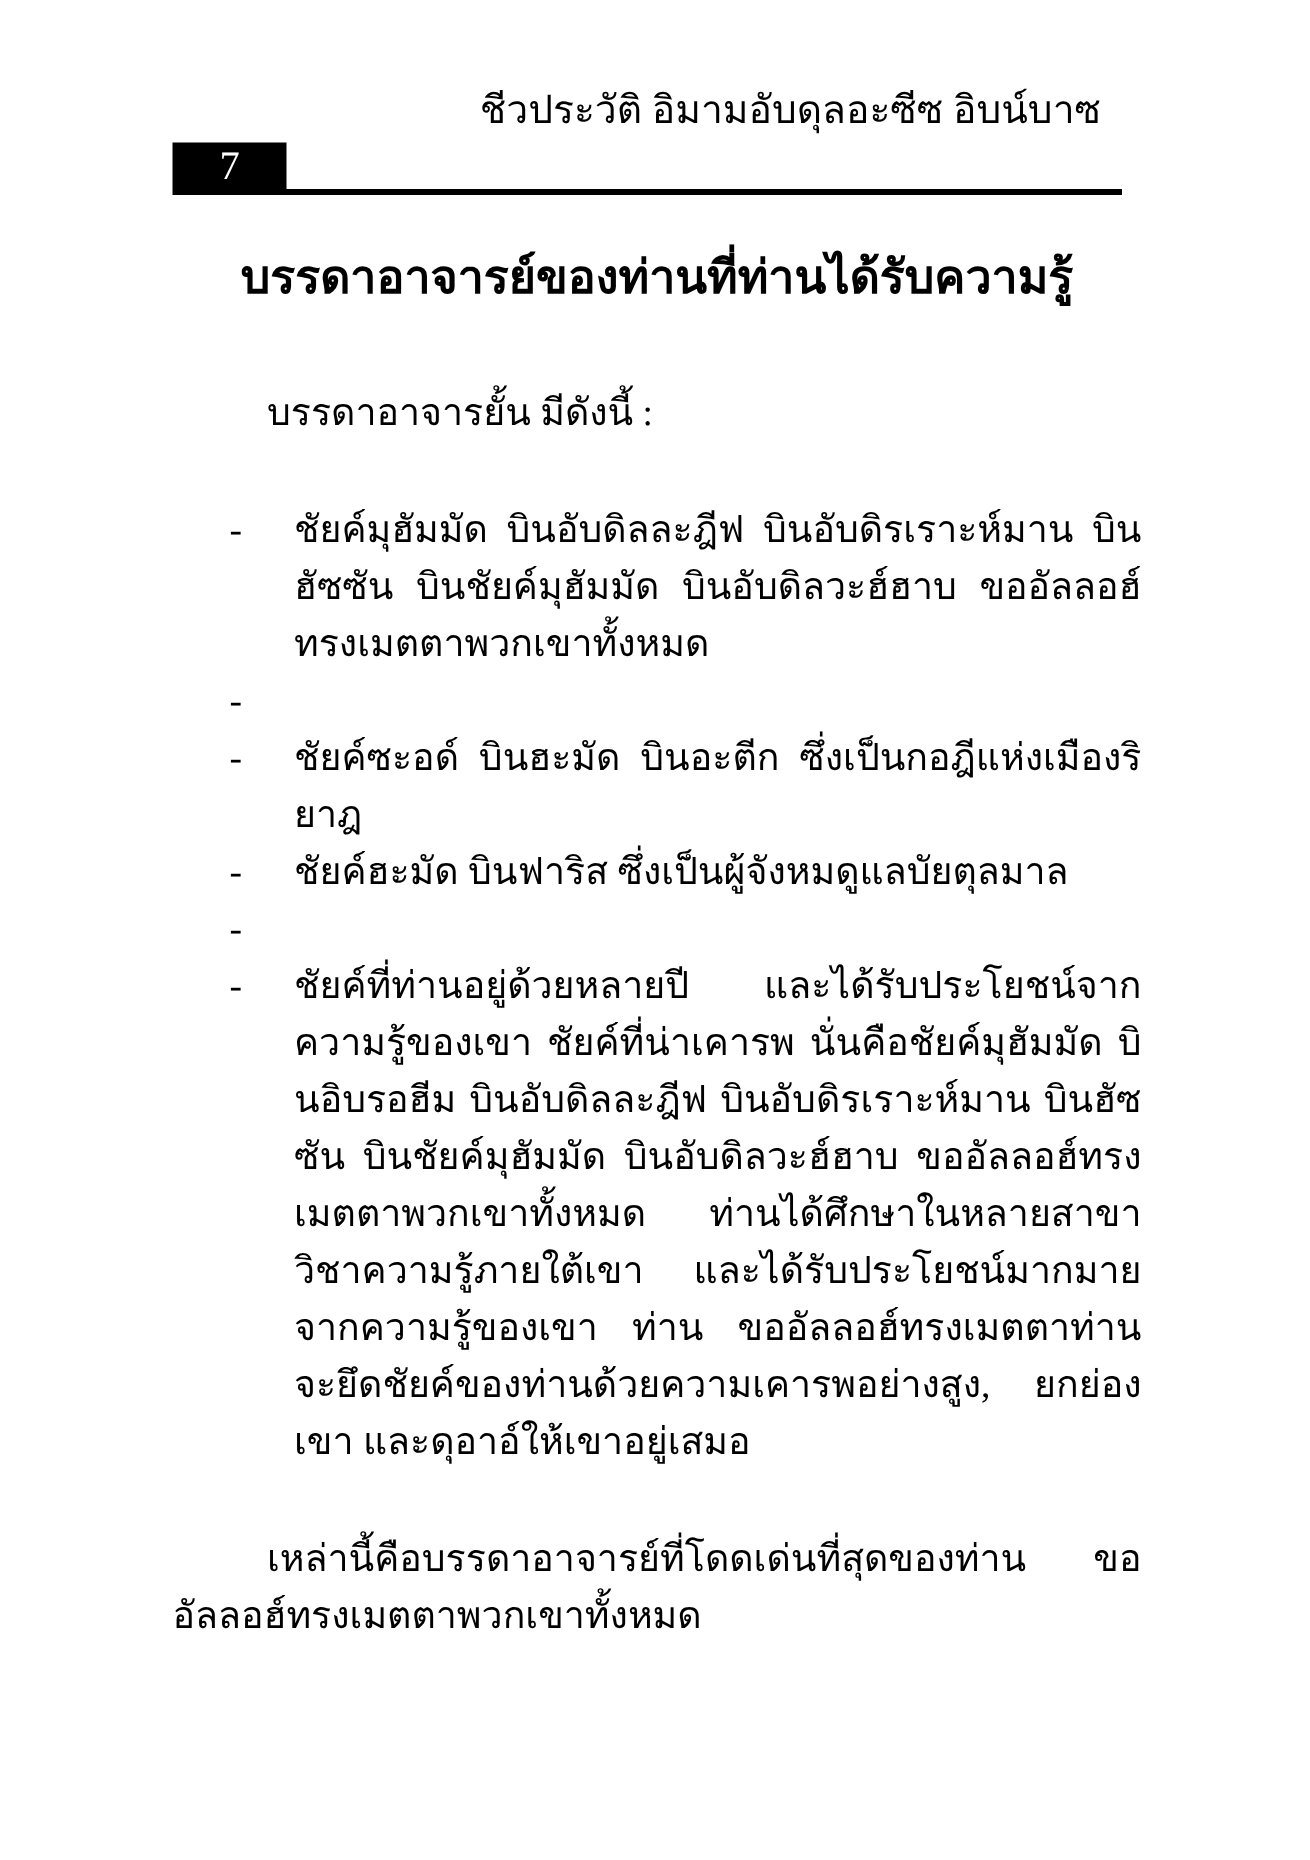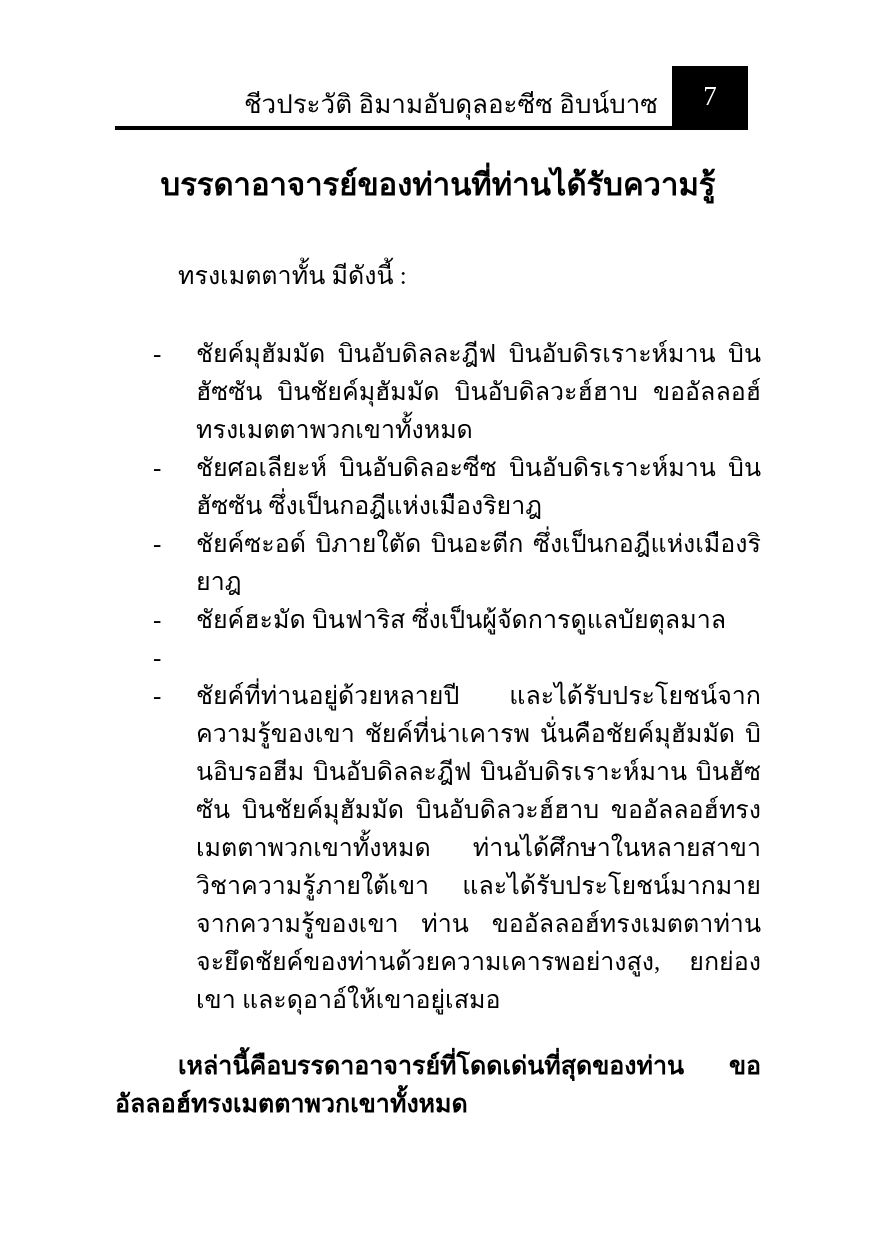--- a/index.html
+++ b/index.html
@@ -22,20 +22,21 @@
   .page-header{
     position:absolute;
     left:115px;
     top:66px;
     width:633px;
     height:60px;
     border-bottom:4px solid var(--ink);
     display:flex;
     justify-content:flex-end;
     align-items:stretch;
+    flex-direction:column;
   }
   .running-title{
     align-self:flex-end;
     font-size:26px;
     line-height:1;
     padding:0 14px 8px 0;
     white-space:nowrap;
   }
   .page-number-box{
     width:76px;
@@ -81,62 +82,60 @@
   ul.teacher-list .marker{
     flex:0 0 81px;
     box-sizing:border-box;
     padding-left:38px;
   }
   ul.teacher-list .item-text{
     flex:1 1 auto;
     text-align:justify;
   }
   p.closing{
-    margin:28px 0 0 0;
+    margin:40px 0 0 0;
     font-size:25px;
     line-height:38px;
     text-indent:63px;
     text-align:justify;
-    font-weight:bold;
   }
 </style>
 </head>
 <body>
 
 <div class="page">
 
   <header class="page-header">
     <span class="running-title">ชีวประวัติ อิมามอับดุลอะซีซ อิบน์บาซ</span>
     <span class="page-number-box">
       <span>7</span>
     </span>
   </header>
 
   <main class="content">
 
     <h1 class="section-heading">บรรดาอาจารย์ของท่านที่ท่านได้รับความรู้</h1>
 
-    <p class="intro">ทรงเมตตาทั้น มีดังนี้ :</p>
+    <p class="intro">บรรดาอาจารยั้น มีดังนี้ :</p>
 
     <ul class="teacher-list">
         <li>
     <span class="marker">-</span>
     <span class="item-text">ชัยค์มุฮัมมัด บินอับดิลละฎีฟ บินอับดิรเราะห์มาน บินฮัซซัน บินชัยค์มุฮัมมัด บินอับดิลวะฮ์ฮาบ ขออัลลอฮ์ทรงเมตตาพวกเขาทั้งหมด</span>
   </li>
         <li>
     <span class="marker">-</span>
-    <span class="item-text">ชัยศอเลียะห์ บินอับดิลอะซีซ บินอับดิรเราะห์มาน บินฮัซซัน ซึ่งเป็นกอฎีแห่งเมืองริยาฎ</span>
   </li>
         <li>
     <span class="marker">-</span>
-    <span class="item-text">ชัยค์ซะอด์ บิภายใตัด บินอะตีก ซึ่งเป็นกอฎีแห่งเมืองริยาฎ</span>
+    <span class="item-text">ชัยค์ซะอด์ บินฮะมัด บินอะตีก ซึ่งเป็นกอฎีแห่งเมืองริยาฎ</span>
   </li>
         <li>
     <span class="marker">-</span>
-    <span class="item-text">ชัยค์ฮะมัด บินฟาริส ซึ่งเป็นผู้จัดการดูแลบัยตุลมาล</span>
+    <span class="item-text">ชัยค์ฮะมัด บินฟาริส ซึ่งเป็นผู้จังหมดูแลบัยตุลมาล</span>
   </li>
         <li>
     <span class="marker">-</span>
   </li>
         <li>
     <span class="marker">-</span>
     <span class="item-text">ชัยค์ที่ท่านอยู่ด้วยหลายปี และได้รับประโยชน์จากความรู้ของเขา ชัยค์ที่น่าเคารพ นั่นคือชัยค์มุฮัมมัด บินอิบรอฮีม บินอับดิลละฎีฟ บินอับดิรเราะห์มาน บินฮัซซัน บินชัยค์มุฮัมมัด บินอับดิลวะฮ์ฮาบ ขออัลลอฮ์ทรงเมตตาพวกเขาทั้งหมด ท่านได้ศึกษาในหลายสาขาวิชาความรู้ภายใต้เขา และได้รับประโยชน์มากมายจากความรู้ของเขา ท่าน ขออัลลอฮ์ทรงเมตตาท่าน จะยึดชัยค์ของท่านด้วยความเคารพอย่างสูง, ยกย่องเขา และดุอาอ์ให้เขาอยู่เสมอ</span>
   </li>
       </ul>
 

